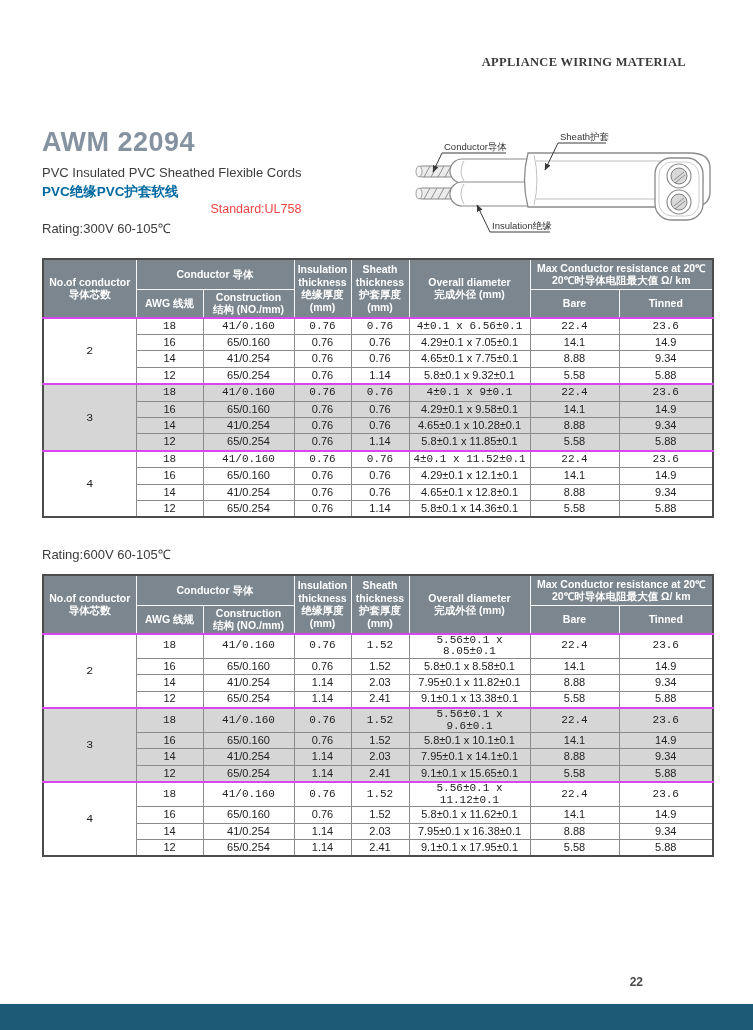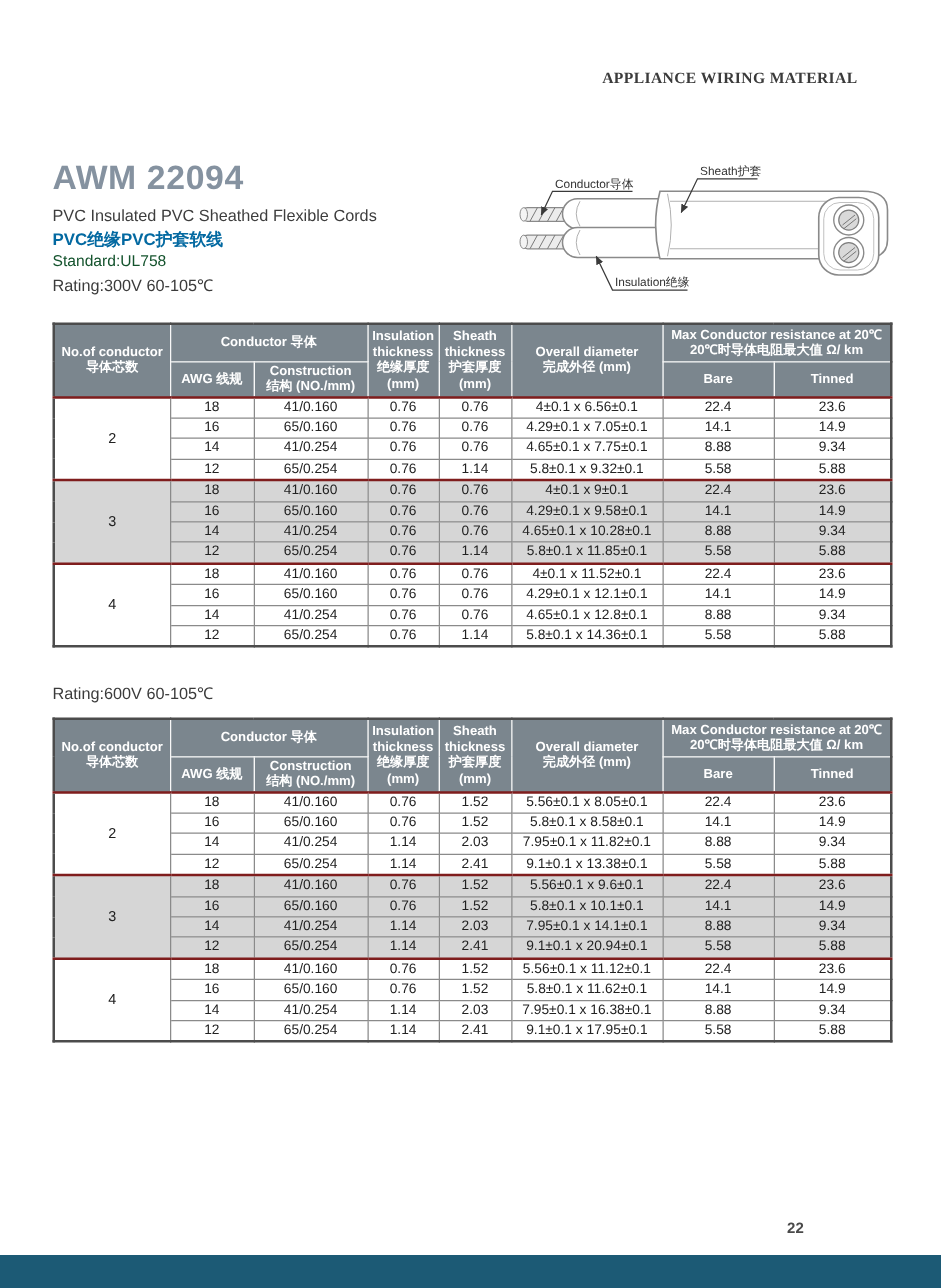--- a/index.html
+++ b/index.html
@@ -10,21 +10,21 @@
   
   .brand-header{position:absolute;top:53px;right:67px;text-align:right;color:#3b3b3b;}
   .brand-header .zh{font-size:14px;font-weight:bold;letter-spacing:1px;}
   .brand-header .en{font-size:12.5px;font-weight:bold;letter-spacing:0.3px;margin-top:2px;font-family:Liberation Serif, serif;}
 
   
   .title-block{position:absolute;left:42px;top:127px;}
   .product-title{margin:0;font-size:27px;font-weight:bold;color:#8592a0;letter-spacing:0.5px;}
   .desc-en{font-size:13px;color:#3d3d3d;margin-top:7px;}
   .desc-zh{font-size:13.5px;font-weight:bold;color:#0369a1;margin-top:3px;}
-  .standard{font-size:12.5px;color:#14532d;margin-top:1px;}
+  .standard{font-size:12.5px;color:#ef4444;margin-top:1px;text-align:right;}
 
   .rating{position:absolute;left:42px;font-size:13px;color:#3b3b3b;}
   .rating-1{top:219px;}
   .rating-2{top:545px;text-align:center;}
 
   
   .diagram{position:absolute;left:400px;top:126px;width:332px;height:114px;}
   .diagram svg{display:block;}
   .dlabel{font-size:9.5px;fill:#333;}
 
@@ -37,21 +37,21 @@
     background:#7b868e;color:#ffffff;font-weight:bold;font-size:10.5px;line-height:1.2;
     border:1px solid #f8f8f8;padding:1px 1px;text-align:center;vertical-align:middle;
   }
   table.spec thead tr:first-child{height:30px;}
   table.spec thead tr:last-child{height:28px;padding-left:17px;}
   table.spec td{
     border:1px solid #8a8a8a;font-size:11px;color:#222;text-align:center;
     height:15.4px;line-height:1.05;padding:0 1px;background:#fff;vertical-align:middle;
   }
   table.spec tr.shaded td{background:#d6d6d6;}
-  table.spec tr.group-start td{border-top:2px solid #7f1d1d;}
+  table.spec tr.group-start td{border-top:2px solid #d946ef;font-family:Liberation Mono, monospace;}
   table.spec td.group-label{font-size:11.5px;}
 
   
   .page-number{position:absolute;top:975px;right:110px;font-size:12px;font-weight:bold;color:#4a4a4a;}
   .bottom-bar{position:absolute;left:0;bottom:0;width:753px;height:26px;background:#1c5a75;}
 </style>
 </head>
 <body>
 
 <div class="brand-header">
@@ -410,21 +410,21 @@
           <td>2.03</td>
           <td>7.95±0.1 x 14.1±0.1</td>
           <td>8.88</td>
           <td>9.34</td>
         </tr>
         <tr class="shaded">
           <td>12</td>
           <td>65/0.254</td>
           <td>1.14</td>
           <td>2.41</td>
-          <td>9.1±0.1 x 20.94±0.1</td>
+          <td>9.1±0.1 x 15.65±0.1</td>
           <td>5.58</td>
           <td>5.88</td>
         </tr>
         <tr class="group-start">
           <td rowspan="4" class="group-label">4</td>
           <td>18</td>
           <td>41/0.160</td>
           <td>0.76</td>
           <td>1.52</td>
           <td>5.56±0.1 x 11.12±0.1</td>

